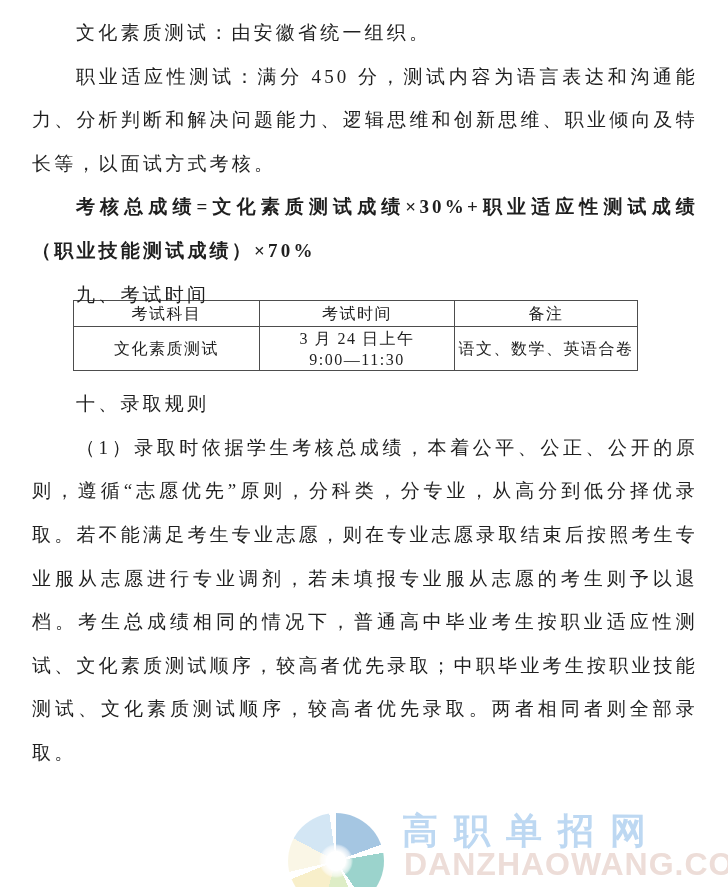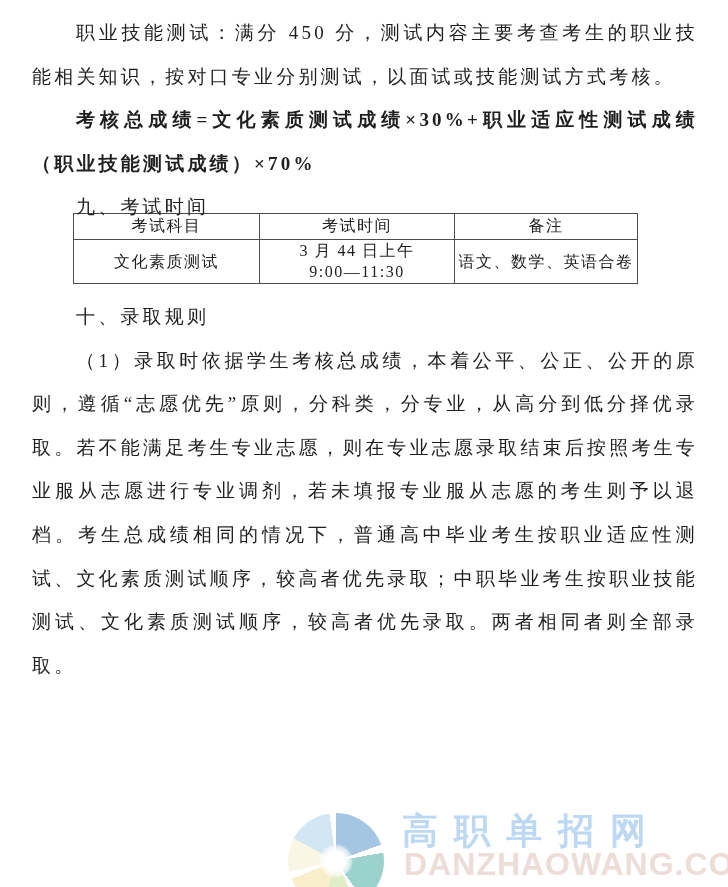--- a/index.html
+++ b/index.html
@@ -100,37 +100,38 @@
 <div class="page">
 
   <div class="watermark-layer">
     <div class="wm-logo"></div>
     <div class="wm-brand" style="color: rgb(189, 216, 242);">高职单招网</div>
     <div class="wm-domain" style="color: rgb(237, 221, 216);">DANZHAOWANG.COM</div>
   </div>
 
   <div class="doc">
 
-    <p>职业技能测试：满分 450 分，测试内容主要考查考生的职业技能相关知识，按对口专业分别测试，以面试或技能测试方式考核。</p>
+    <p>文化素质测试：由安徽省统一组织。</p>
+    <p>职业适应性测试：满分 450 分，测试内容为语言表达和沟通能力、分析判断和解决问题能力、逻辑思维和创新思维、职业倾向及特长等，以面试方式考核。</p>
     <p class="bold">考核总成绩=文化素质测试成绩×30%+职业适应性测试成绩（职业技能测试成绩）×70%</p>
     <p>九、考试时间</p>
 
     <table class="exam">
       <tbody>
           <tr class="hdr">
         <th class="c1">考试科目</th>
         <th class="c2">考试时间</th>
         <th class="c3">备注</th>
       </tr>
       <tr class="r1">
         <td class="c1">
           <span class="cell-line">文化素质测试</span>
         </td>
         <td class="c2">
-          <span class="cell-line">3 月 44 日上午</span>
+          <span class="cell-line">3 月 24 日上午</span>
           <span class="cell-line">9:00—11:30</span>
         </td>
         <td class="c3">语文、数学、英语合卷</td>
       </tr>
     </tbody>
       </table>
 
     <p>十、录取规则</p>
     <p>（1）录取时依据学生考核总成绩，本着公平、公正、公开的原则，遵循“志愿优先”原则，分科类，分专业，从高分到低分择优录取。若不能满足考生专业志愿，则在专业志愿录取结束后按照考生专业服从志愿进行专业调剂，若未填报专业服从志愿的考生则予以退档。考生总成绩相同的情况下，普通高中毕业考生按职业适应性测试、文化素质测试顺序，较高者优先录取；中职毕业考生按职业技能测试、文化素质测试顺序，较高者优先录取。两者相同者则全部录取。</p>
 

